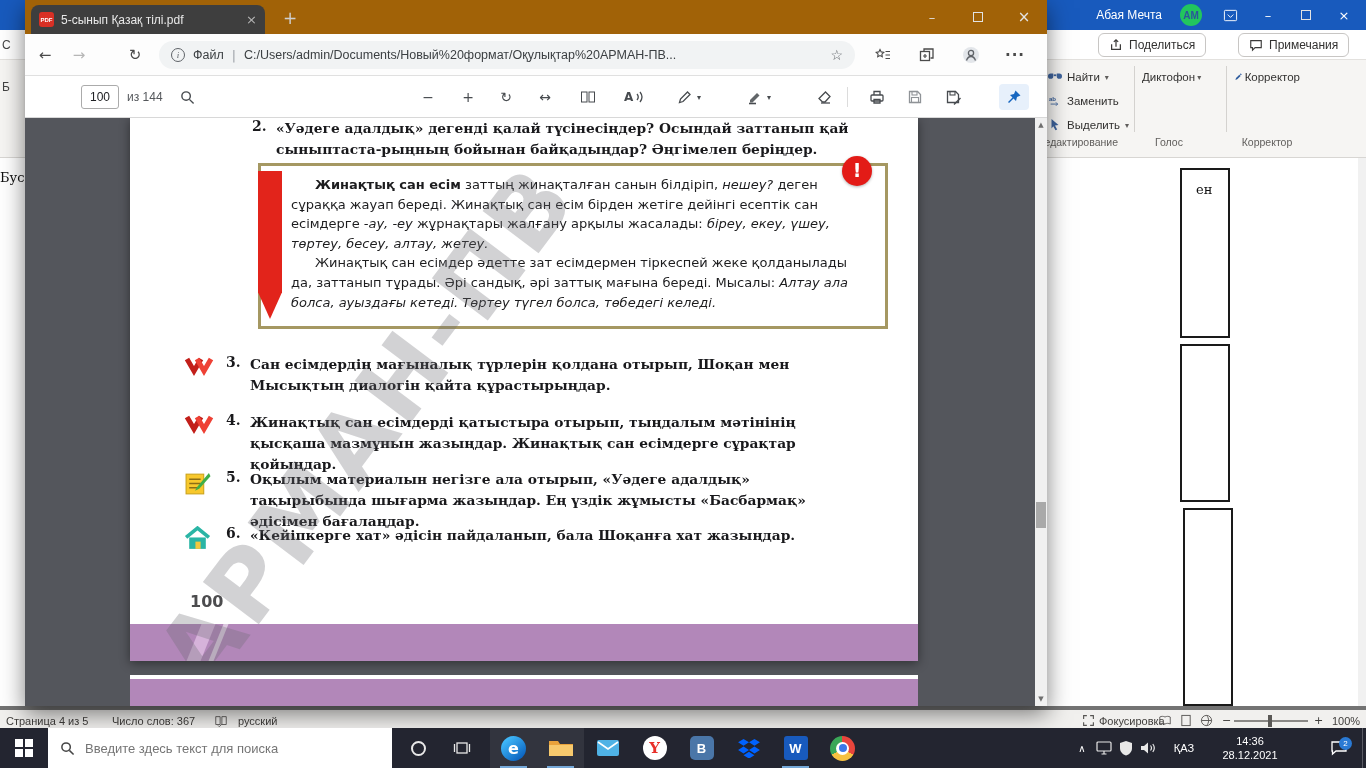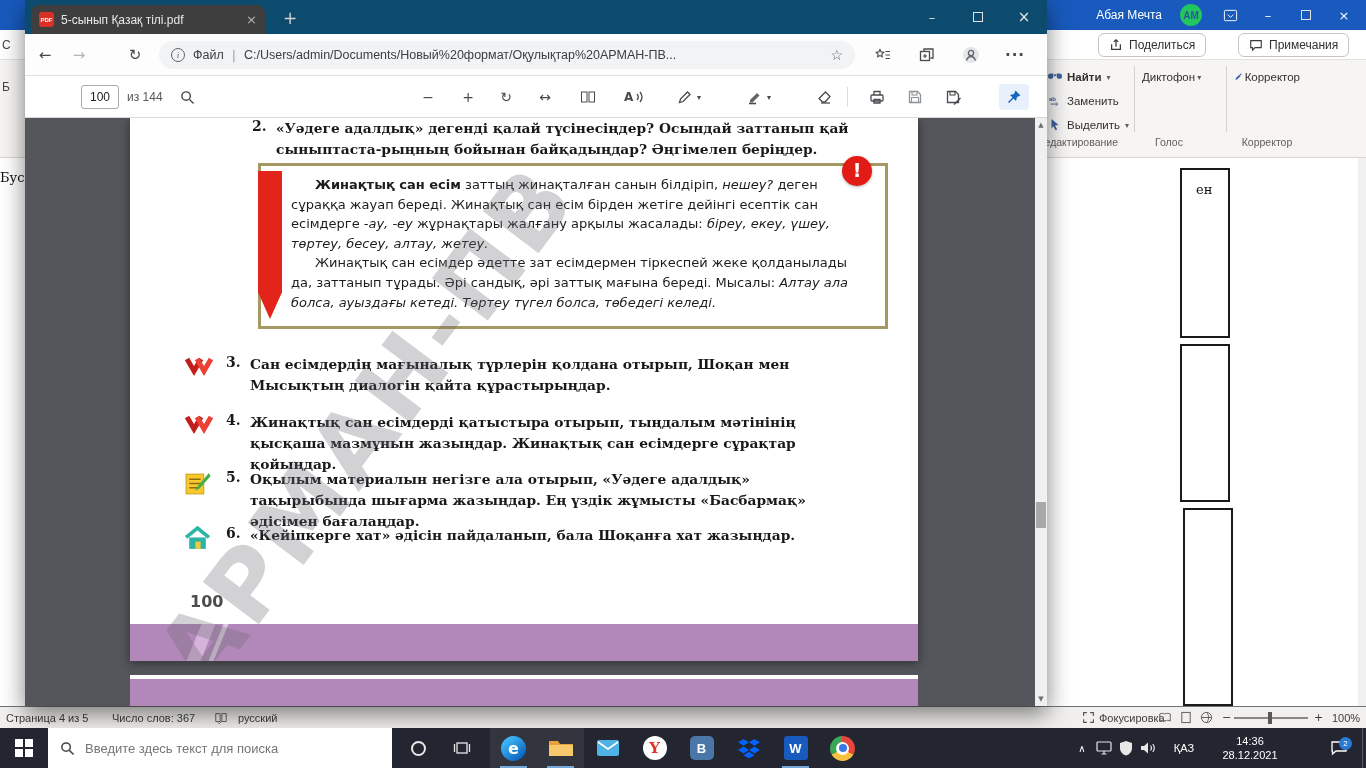--- a/index.html
+++ b/index.html
@@ -25,27 +25,27 @@
   .rb-big { position:absolute; display:flex; flex-direction:row; align-items:center; gap:2px;
             font-size:11.5px; color:#323130; }
   .rb-group { position:absolute; font-size:10.5px; color:#605e5c; text-align:center; }
   .rb-sep { position:absolute; top:6px; width:1px; height:66px; background:#d4d2cf; }
   .frag { position:absolute; font-size:12px; color:#444; white-space:nowrap; }
   .frag.serif { font-family:"DejaVu Serif",serif; font-size:13px; color:#111; }
   .w-doc { position:absolute; left:0; top:158px; right:0; height:548px; background:#fff; }
   .w-cell { position:absolute; border:2px solid #1a1a1a; background:transparent; }
   .w-scroll { position:absolute; right:0; top:0; width:8px; height:100%; background:#f1f1f1; }
   .w-status { position:absolute; left:0; top:706px; right:0; height:35px; background:#f1f0ee;
-              border-top:1px solid #737373; font-size:11px; color:#3f3d3b;padding-left:39px; }
+              border-top:4px solid #737373; font-size:11px; color:#3f3d3b;padding-left:39px; }
   .ws-item { position:absolute; top:0; height:21px; display:flex; align-items:center; gap:4px; white-space:nowrap; }
 
   
   .edge { position:absolute; left:25px; top:0; width:1022px; height:706px; z-index:10;
           box-shadow:0 8px 22px rgba(0,0,0,.5); background:#fff; }
-  .e-tabs { position:absolute; left:0; top:0; right:0; height:34px; background:#0c4a6e; }
+  .e-tabs { position:absolute; left:0; top:0; right:0; height:34px; background:#a16207; }
   .e-tab { position:absolute; left:6px; top:5px; width:234px; height:29px; background:#3e3e3e;
            border-radius:8px 8px 0 0; display:flex; align-items:center; padding:0 8px; gap:7px;
            color:#e9e9e9; font-size:12px; }
   .pdfbadge { width:15px; height:15px; background:#d93025; border-radius:3px; color:#fff; font-size:6px;
               font-weight:bold; display:flex; align-items:center; justify-content:center; flex:none; }
   .e-tab-title { flex:1; white-space:nowrap; overflow:hidden; text-overflow:ellipsis; }
   .e-tab-close { color:#b5b5b5; font-size:13px; }
   .e-newtab { position:absolute; left:252px; top:5px; width:26px; height:26px; color:#cfcfcf;
               font-size:17px; text-align:center; line-height:26px; }
   .wc { position:absolute; top:0; width:46px; height:34px; display:flex; align-items:center;
@@ -170,21 +170,21 @@
         <svg width="14" height="14" viewBox="0 0 16 16">
             <path d="M2 3h12v8H7l-3 3v-3H2z" stroke="#3b3a39" stroke-width="1.3" fill="none"></path>
           </svg>
         <span>Примечания</span>
       </span>
     </div>
 
     <div class="w-ribbon">
       <span class="frag" style="left:2px; top:20px;">Б</span>
 
-      <div class="rb-row" style="left:1048px; top:6px;font-weight:bold;">
+      <div class="rb-row" style="left:1048px; top:6px;">
         <svg width="14" height="14" viewBox="0 0 16 16">
             <path fill="#3e649e" d="M3 4h3v3a3 3 0 1 1-3-3zm7 0h3a3 3 0 1 1-3 3V4z"></path>
             <rect x="6.5" y="5" width="3" height="2" fill="#3e649e"></rect>
           </svg>
         <span>Найти</span>
         <span class="glyph" style="font-size:8px; color:#605e5c;">▾</span>
       </div>
       <div class="rb-row" style="left:1048px; top:30px;">
         <svg width="14" height="14" viewBox="0 0 16 16">
             <text x="1" y="8" font-size="7" fill="#3e649e" font-weight="bold">ab</text>

